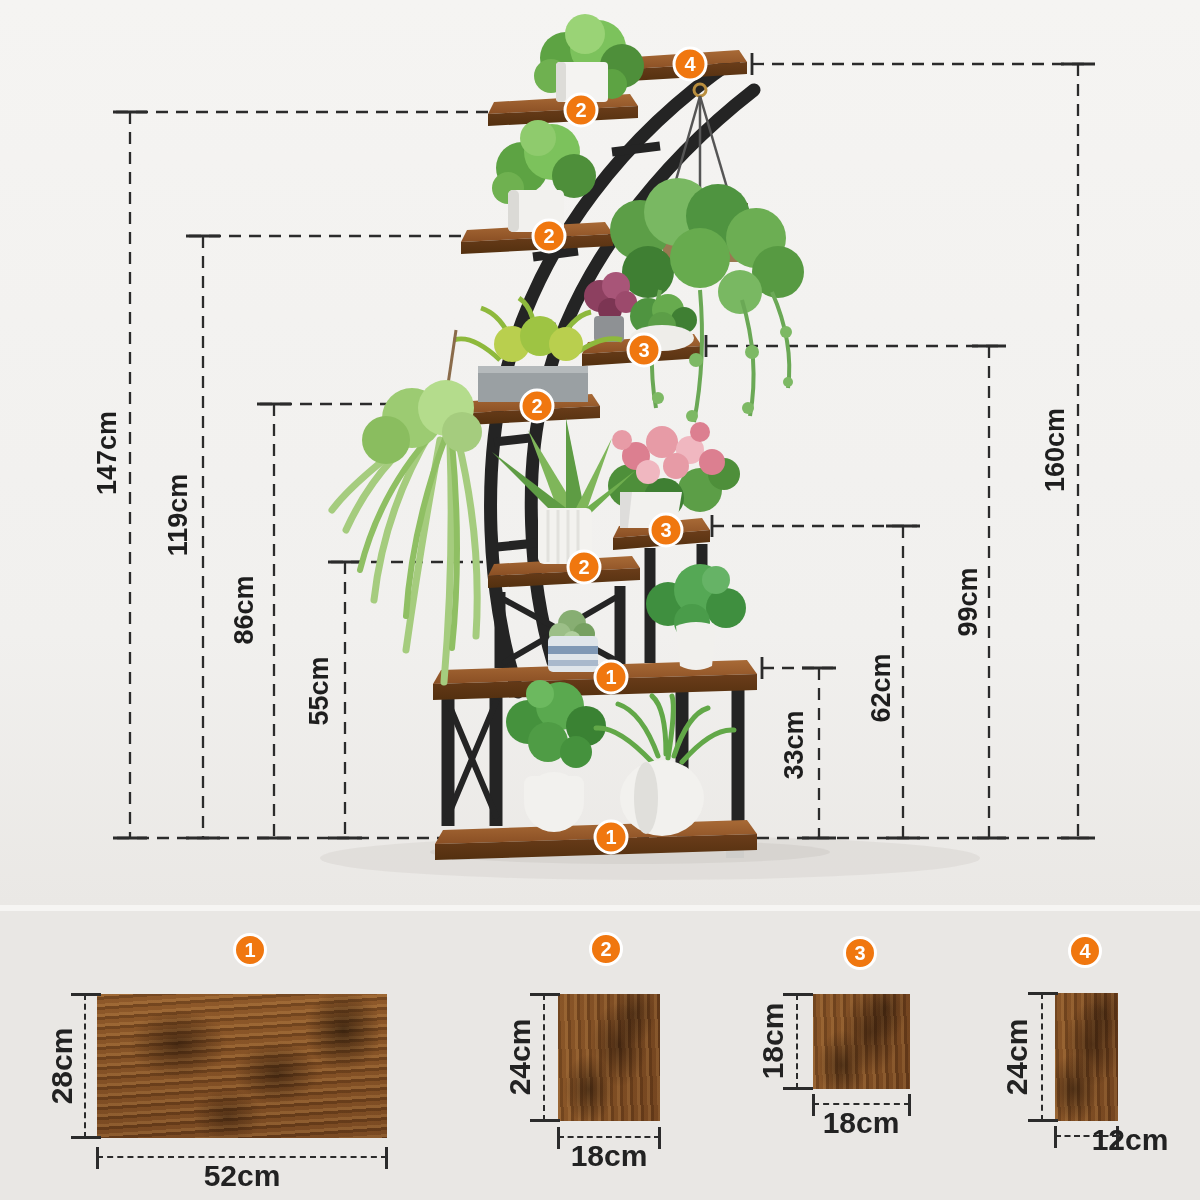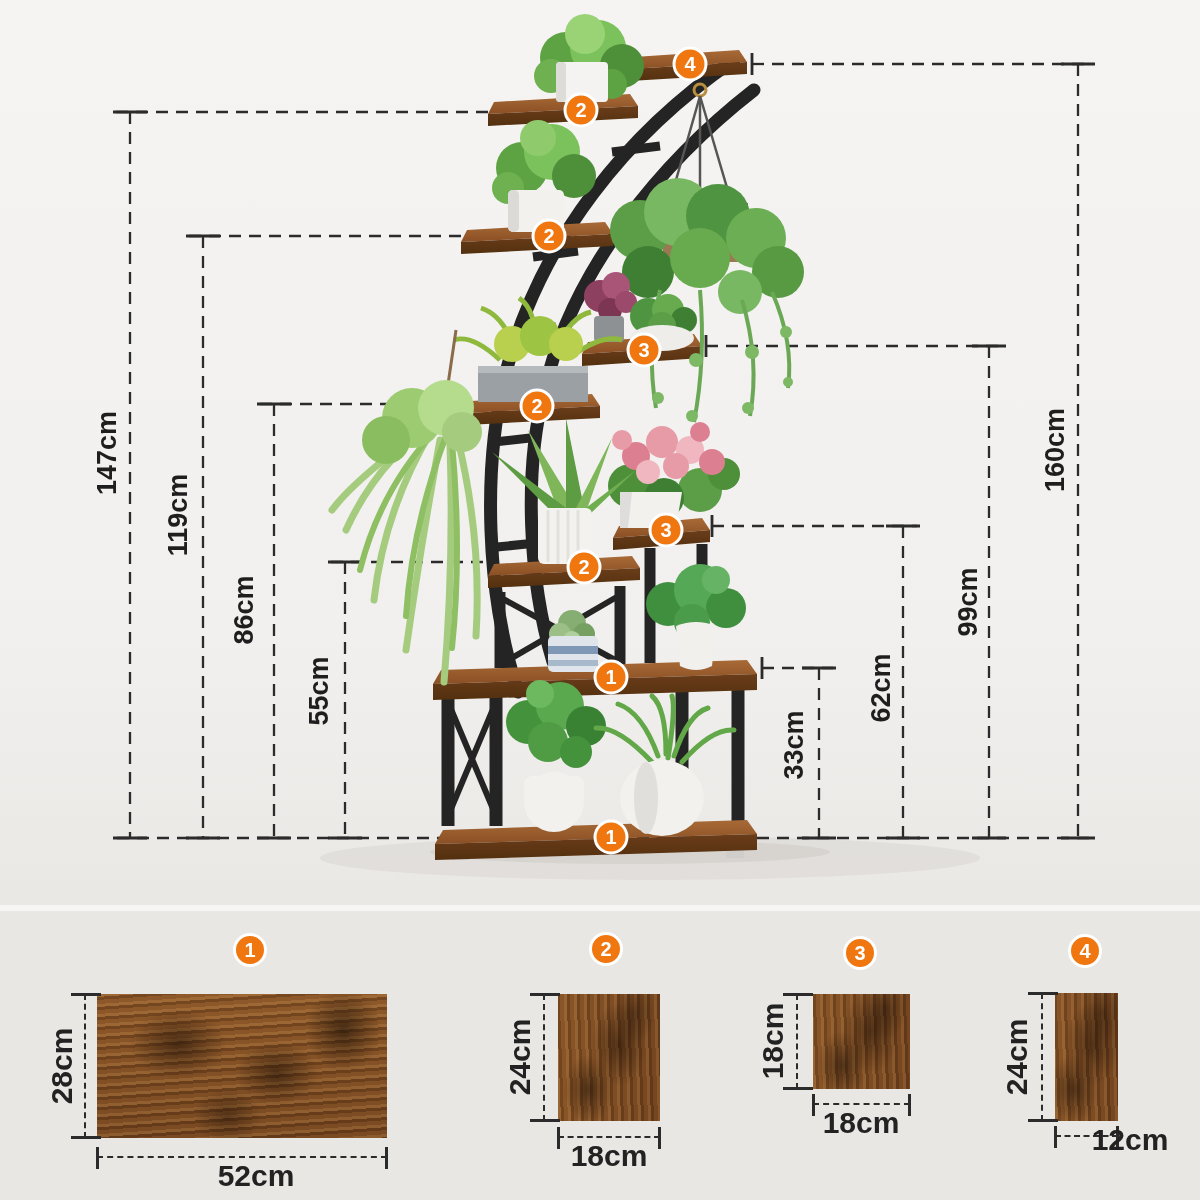--- a/index.html
+++ b/index.html
@@ -413,21 +413,21 @@
 </svg>
 
 
 <div id="bottom">
 
   <div class="bbadge" style="left:233px;top:22px;">1</div>
   <div class="board grain-h" style="left:97px;top:83px;width:290px;height:144px;"></div>
   <div class="vdim" style="left:84px;top:83px;height:144px;"></div>
   <span class="blabel rot" style="left:62px;top:155px;">28cm</span>
   <div class="hdim" style="left:97px;top:245px;width:290px;"></div>
-  <span class="blabel ctr" style="left:256px;top:248px;">52cm</span>
+  <span class="blabel ctr" style="left:242px;top:248px;">52cm</span>
 
   <div class="bbadge" style="left:589px;top:21px;">2</div>
   <div class="board grain-v" style="left:558px;top:83px;width:102px;height:127px;"></div>
   <div class="vdim" style="left:543px;top:83px;height:127px;"></div>
   <span class="blabel rot" style="left:520px;top:146px;">24cm</span>
   <div class="hdim" style="left:558px;top:225px;width:102px;"></div>
   <span class="blabel ctr" style="left:609px;top:228px;">18cm</span>
 
   <div class="bbadge" style="left:843px;top:25px;">3</div>
   <div class="board grain-v" style="left:813px;top:83px;width:97px;height:95px;"></div>

